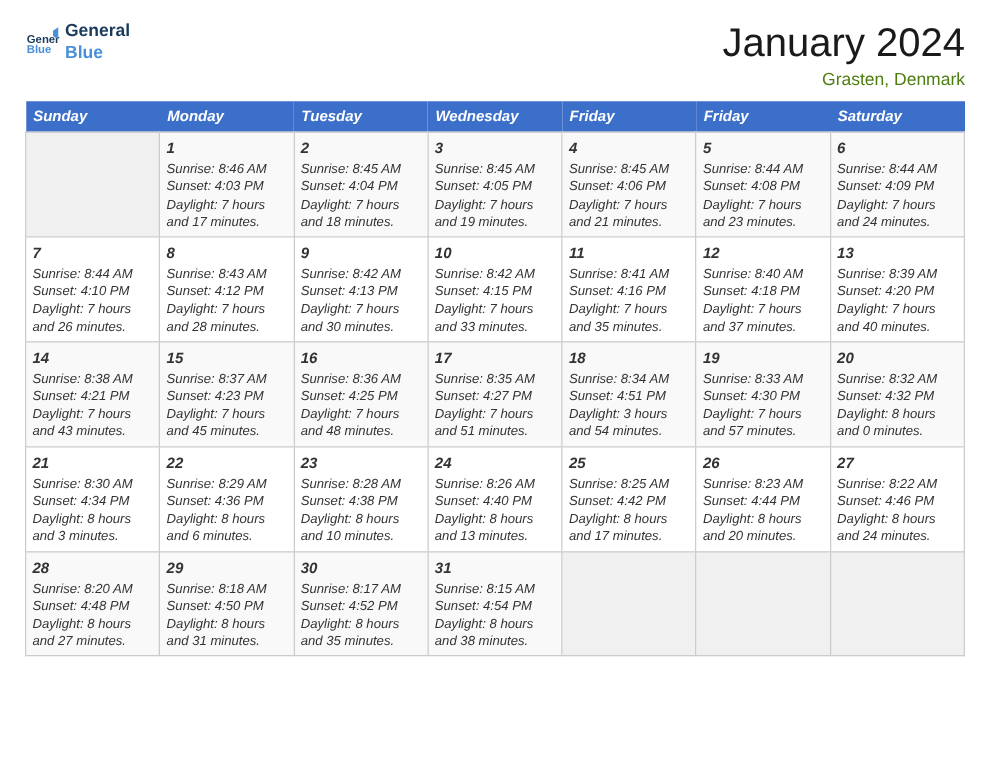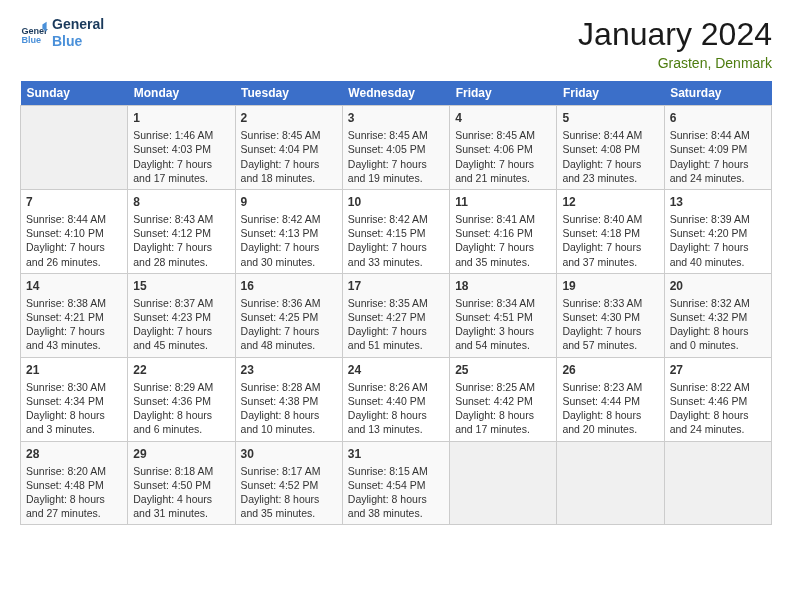--- a/index.html
+++ b/index.html
@@ -40,20 +40,21 @@
     }
     .location {
       font-size: 14px;
       color: #4d7c0f;
       margin-top: 2px;
     }
     table {
       width: 100%;
       border-collapse: collapse;
       font-size: 10.5px;
+      font-style: italic;
     }
     thead tr th {
       background-color: #3b6fc9;
       color: #fff;
       text-align: left;
       padding: 5px 6px;
       font-size: 12px;
       font-weight: bold;
     }
     tbody tr td {
@@ -114,21 +115,21 @@
           <th>Friday</th>
           <th>Friday</th>
           <th>Saturday</th>
         </tr>
     </thead>
     <tbody id="calendar-body">
     <tr>
           <td class="empty-cell"></td>
           <td>
             <span class="day-num">1</span>
-            <div>Sunrise: 1:46 AM</div>
+            <div>Sunrise: 8:46 AM</div>
             <div>Sunset: 4:03 PM</div>
             <div>Daylight: 7 hours and 17 minutes.</div>
           </td>
           <td>
             <span class="day-num">2</span>
             <div>Sunrise: 8:45 AM</div>
             <div>Sunset: 4:04 PM</div>
             <div>Daylight: 7 hours and 18 minutes.</div>
           </td>
           <td>
@@ -292,21 +293,21 @@
           <td>
             <span class="day-num">28</span>
             <div>Sunrise: 8:20 AM</div>
             <div>Sunset: 4:48 PM</div>
             <div>Daylight: 8 hours and 27 minutes.</div>
           </td>
           <td>
             <span class="day-num">29</span>
             <div>Sunrise: 8:18 AM</div>
             <div>Sunset: 4:50 PM</div>
-            <div>Daylight: 4 hours and 31 minutes.</div>
+            <div>Daylight: 8 hours and 31 minutes.</div>
           </td>
           <td>
             <span class="day-num">30</span>
             <div>Sunrise: 8:17 AM</div>
             <div>Sunset: 4:52 PM</div>
             <div>Daylight: 8 hours and 35 minutes.</div>
           </td>
           <td>
             <span class="day-num">31</span>
             <div>Sunrise: 8:15 AM</div>

